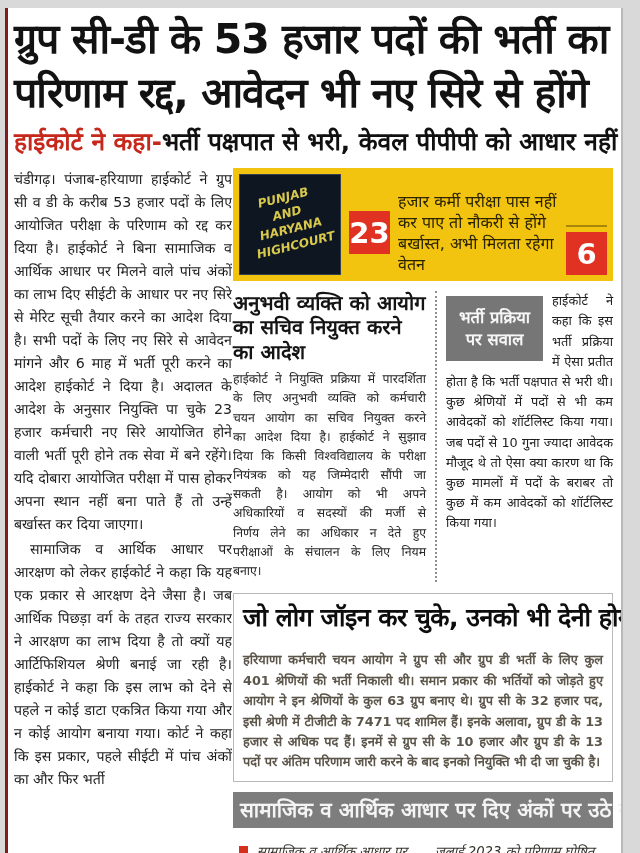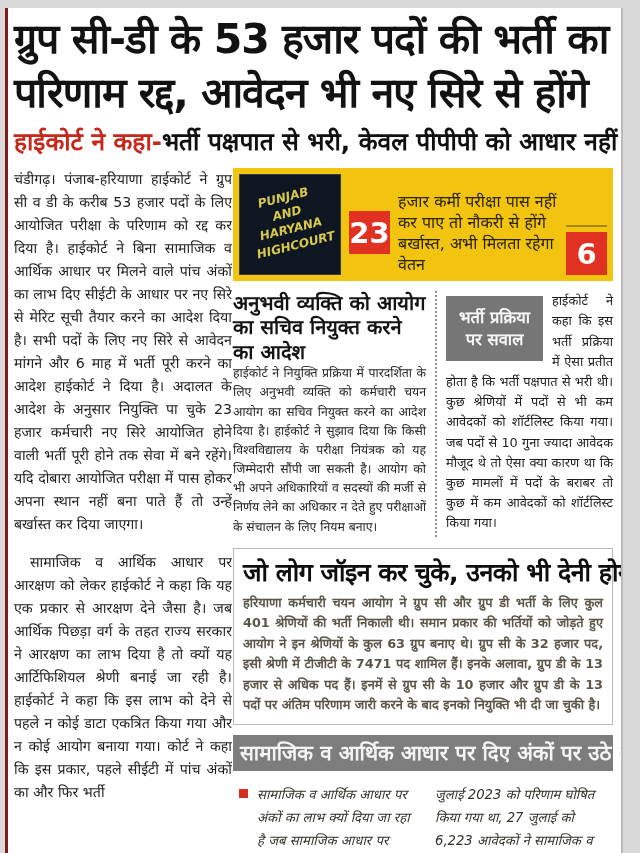--- a/index.html
+++ b/index.html
@@ -13,21 +13,21 @@
   .headline { color:#121212; font-weight:bold; font-size:41px; line-height:1.32;
               letter-spacing:-1px; white-space:nowrap; }
   .subtitle { margin-top:6px; font-weight:bold; font-size:24.5px; line-height:1.3; white-space:nowrap; }
   .subtitle .red { color:#c6281b;margin-top:26px; }
   .subtitle .black { color:#101010; }
 
   
   .content { display:flex; margin-top:10px; gap:1px; height:660px; }
   .col-left { width:218px; flex:none; font-size:14.2px; line-height:1.62; text-align:justify;
               color:#1d1d1d; overflow:hidden; }
-  .col-left p + p { text-indent:16px; margin-top:15px; }
+  .col-left p + p { text-indent:16px; margin-top:2px; }
   .col-right { flex:1; min-width:0; }
 
   
   .highlight-box { background:#f2c30f; padding:6px; display:flex; gap:8px; height:113px; }
   .court-photo { width:102px; height:101px; flex:none; background:#0e1621; overflow:hidden;
                  position:relative; border:1px solid #33404e; }
   .court-photo .photo-text { position:absolute; left:10px; top:14px; width:78px;
                  transform:rotate(-14deg); color:#d8c84c; font-style:italic; font-weight:bold;
                  font-size:12px; line-height:1.35; text-align:center; }
   .stats { flex:1; display:flex; flex-direction:row; justify-content:space-between;align-items:flex-end; }
@@ -35,32 +35,32 @@
   .stat-row + .stat-row { border-top:2px solid #a7870a; padding-top:5px; margin-top:5px; }
   .stat-num { background:#e03122; color:#ffffff; font-weight:bold; font-size:29px;
               width:41px; height:43px; flex:none; display:flex; align-items:center;
               justify-content:center; }
   .stat-text { font-weight:normal; font-size:16px; line-height:1.32; color:#2a2300; }
 
   
   .two-cols { display:flex; margin-top:10px; }
   .mid-col { width:202px; flex:none; padding-right:9px; }
   .mid-heading { font-size:20px; font-weight:bold; color:#141414; line-height:1.22; }
-  .mid-body { font-size:12.3px; line-height:1.56; text-align:justify; color:#262626; }
+  .mid-body { margin-top:7px; font-size:12.3px; line-height:1.56; text-align:justify; color:#262626;font-family:Liberation Mono, monospace; }
   .right-col { flex:1; min-width:0; border-left:2px dotted #8f8f8f; padding-left:9px;
                font-size:12.8px; line-height:1.58; text-align:justify; color:#1c1c1c; }
   .question-box { float:left; background:#767676; color:#f6f6f6; font-weight:bold;
                   font-size:16.5px; line-height:1.3; width:97px; text-align:center;
                   padding:11px 4px; margin:5px 9px 3px 0; }
 
   
   .join-section { border:1px solid #b8b8b8; margin-top:11px; padding:5px 9px 8px 9px; }
   .join-heading { font-size:25px; font-weight:bold; color:#0d0d0d; letter-spacing:-0.5px;
                   white-space:nowrap; }
-  .join-body { margin-top:5px; font-size:12.8px; line-height:1.6; text-align:justify;
+  .join-body { margin-top:17px; font-size:12.8px; line-height:1.6; text-align:justify;
                font-weight:bold; color:#5c554a; }
 
   
   .question-section { margin-top:10px; }
   .q-header { background:#7d7d7d; color:#f4f4f4; font-weight:bold; font-size:20.5px;
               padding:3px 7px 5px 7px; white-space:nowrap; }
   .q-cols { display:flex; gap:22px; padding:12px 4px 0 6px; }
   .q-col { flex:1; font-style:italic; font-size:13.2px; line-height:1.75; color:#35322b; }
   .q-col.with-bullet { display:flex; gap:9px; }
   .bullet { width:9px; height:9px; background:#d5301f; flex:none; margin-top:6px; }

